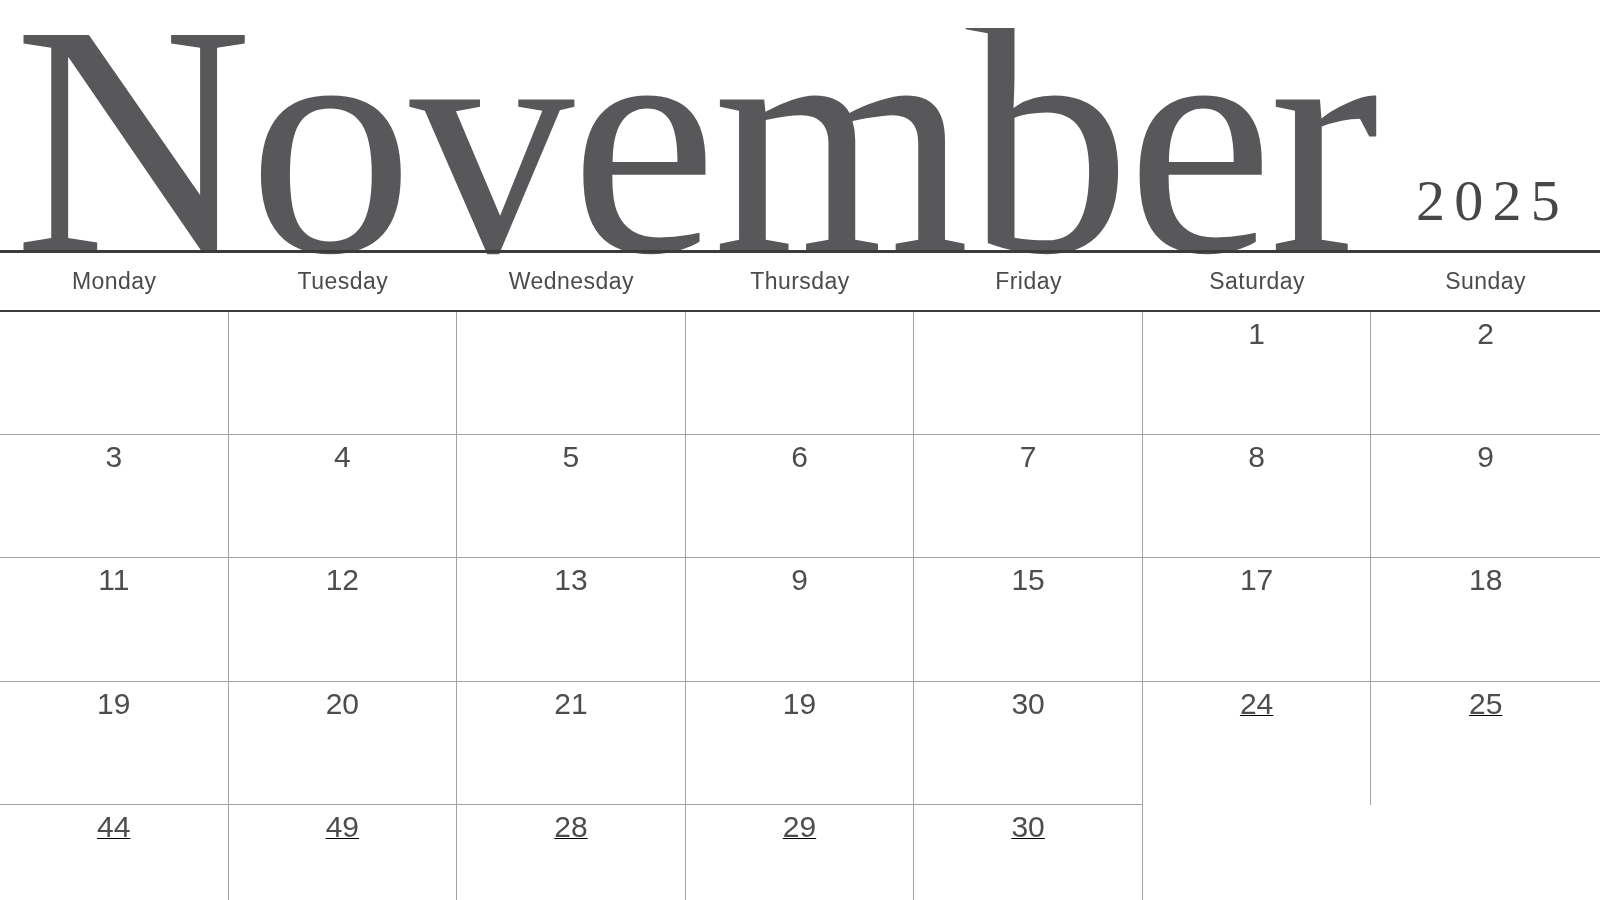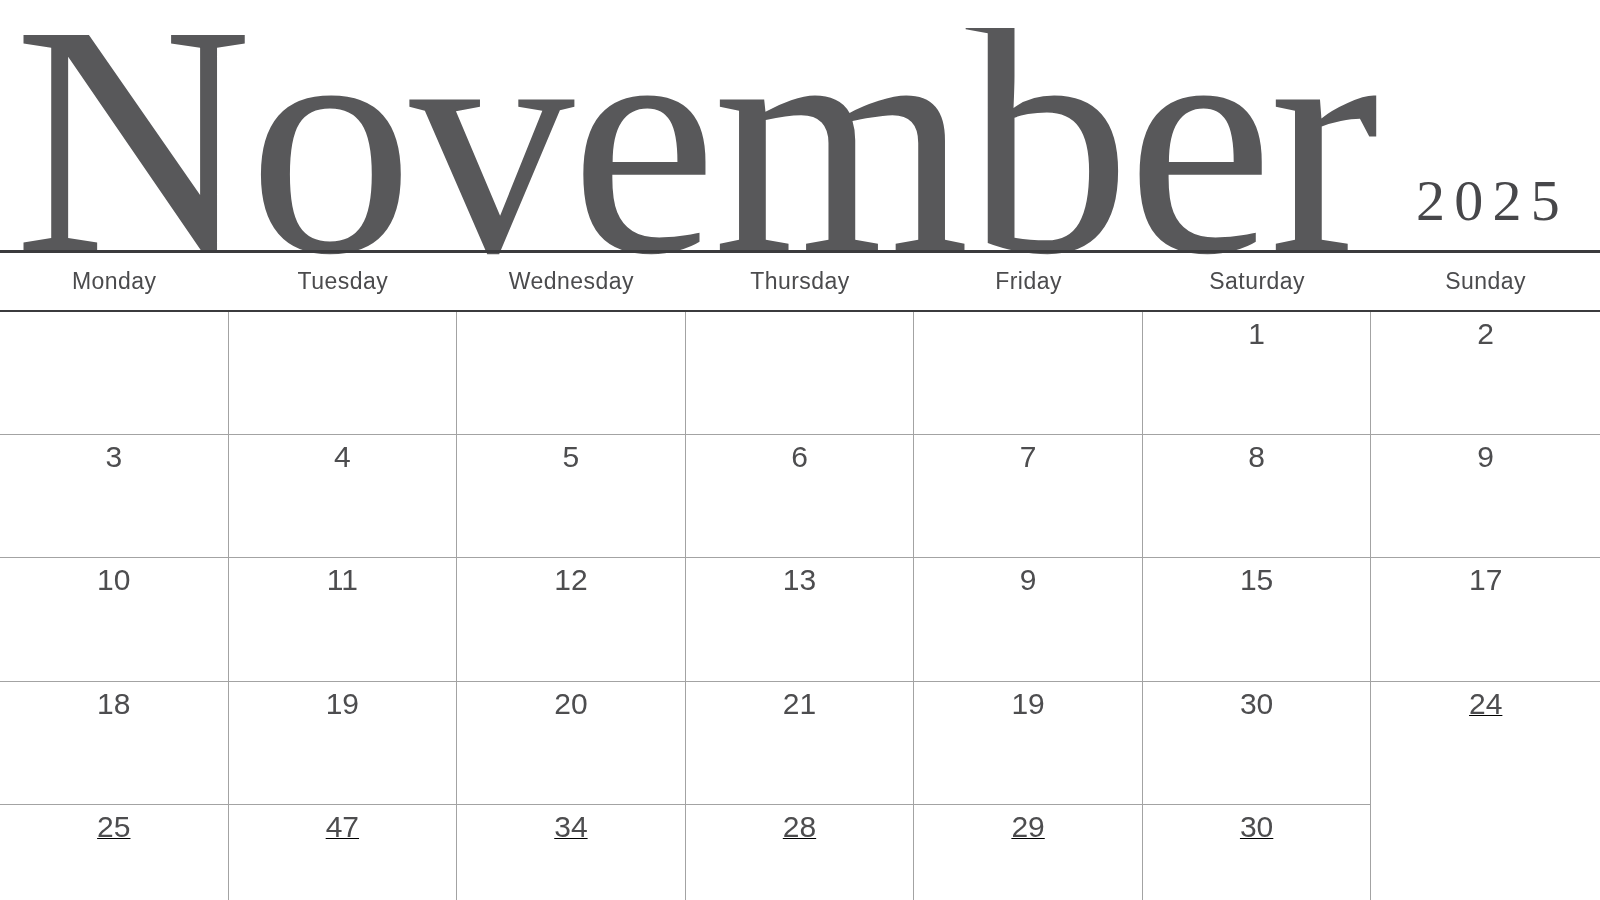--- a/index.html
+++ b/index.html
@@ -129,35 +129,34 @@
       <div class="day-cell"><span class="day-number"></span></div>
       <div class="day-cell"><span class="day-number">1</span></div>
       <div class="day-cell"><span class="day-number">2</span></div>
       <div class="day-cell"><span class="day-number">3</span></div>
       <div class="day-cell"><span class="day-number">4</span></div>
       <div class="day-cell"><span class="day-number">5</span></div>
       <div class="day-cell"><span class="day-number">6</span></div>
       <div class="day-cell"><span class="day-number">7</span></div>
       <div class="day-cell"><span class="day-number">8</span></div>
       <div class="day-cell"><span class="day-number">9</span></div>
-      <div class="day-cell"><span class="day-number">10</span></div>
       <div class="day-cell"><span class="day-number">11</span></div>
       <div class="day-cell"><span class="day-number">12</span></div>
       <div class="day-cell"><span class="day-number">13</span></div>
       <div class="day-cell"><span class="day-number">9</span></div>
       <div class="day-cell"><span class="day-number">15</span></div>
       <div class="day-cell"><span class="day-number">17</span></div>
       <div class="day-cell"><span class="day-number">18</span></div>
       <div class="day-cell"><span class="day-number">19</span></div>
       <div class="day-cell"><span class="day-number">20</span></div>
       <div class="day-cell"><span class="day-number">21</span></div>
       <div class="day-cell"><span class="day-number">19</span></div>
       <div class="day-cell"><span class="day-number">30</span></div>
       <div class="day-cell"><span class="day-number">24</span></div>
       <div class="day-cell"><span class="day-number">25</span></div>
-      <div class="day-cell"><span class="day-number">47</span></div>
-      <div class="day-cell"><span class="day-number">34</span></div>
+      <div class="day-cell"><span class="day-number">44</span></div>
+      <div class="day-cell"><span class="day-number">49</span></div>
       <div class="day-cell"><span class="day-number">28</span></div>
       <div class="day-cell"><span class="day-number">29</span></div>
       <div class="day-cell"><span class="day-number">30</span></div>
     </div>
 
 </div>
 
 </body></html>

